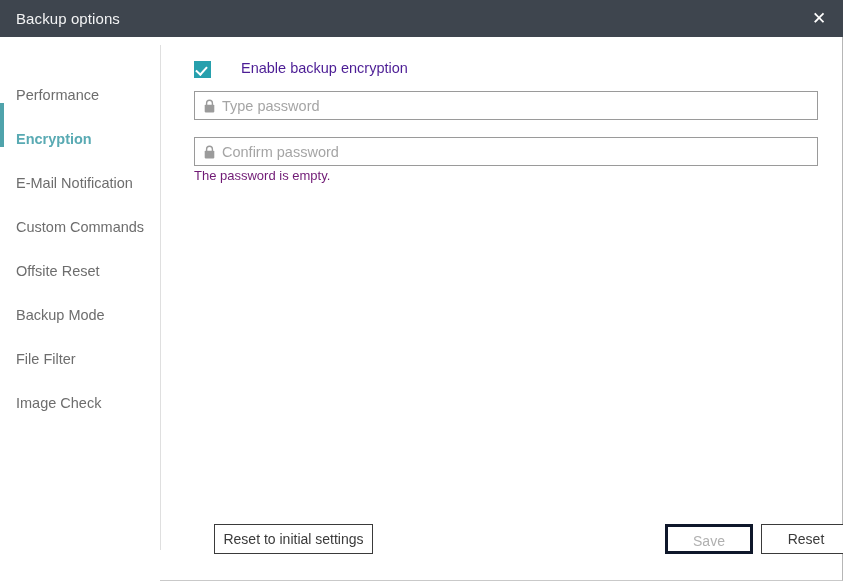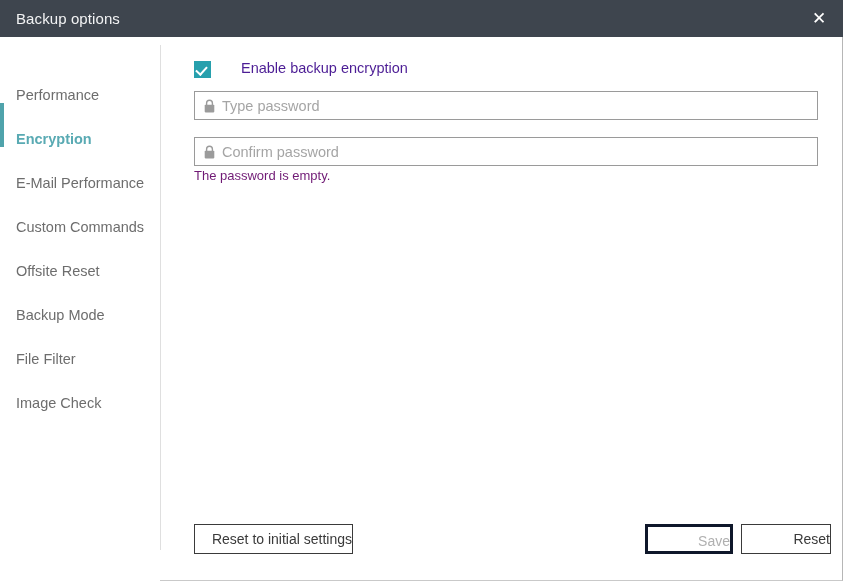--- a/index.html
+++ b/index.html
@@ -207,21 +207,22 @@
     box-sizing: border-box;
     height: 30px;
     background: #ffffff;
     border: 1px solid #3a3a3a;
     font-family: "Liberation Sans", sans-serif;
     font-size: 14px;
     color: #3a3a3a;
     cursor: pointer;
     padding: 0;
     line-height: 28px;
-    text-align: right;
+    text-align: center;
+    margin-left: 20px;
   }
   .btn-reset {
     left: 33px;
     top: 487px;
     width: 159px;
   }
   .btn-save {
     left: 484px;
     top: 487px;
     width: 88px;
@@ -247,21 +248,21 @@
 
   <div class="sidebar">
     <div class="nav-item" style="top:22px">
       <span class="nav-label">Performance</span>
     </div>
     <div class="nav-item active" style="top:66px">
       <span class="nav-accent"></span>
       <span class="nav-label">Encryption</span>
     </div>
     <div class="nav-item" style="top:110px">
-      <span class="nav-label">E-Mail Performance</span>
+      <span class="nav-label">E-Mail Notification</span>
     </div>
     <div class="nav-item" style="top:154px">
       <span class="nav-label">Custom Commands</span>
     </div>
     <div class="nav-item" style="top:198px">
       <span class="nav-label">Offsite Reset</span>
     </div>
     <div class="nav-item" style="top:242px">
       <span class="nav-label">Backup Mode</span>
     </div>

